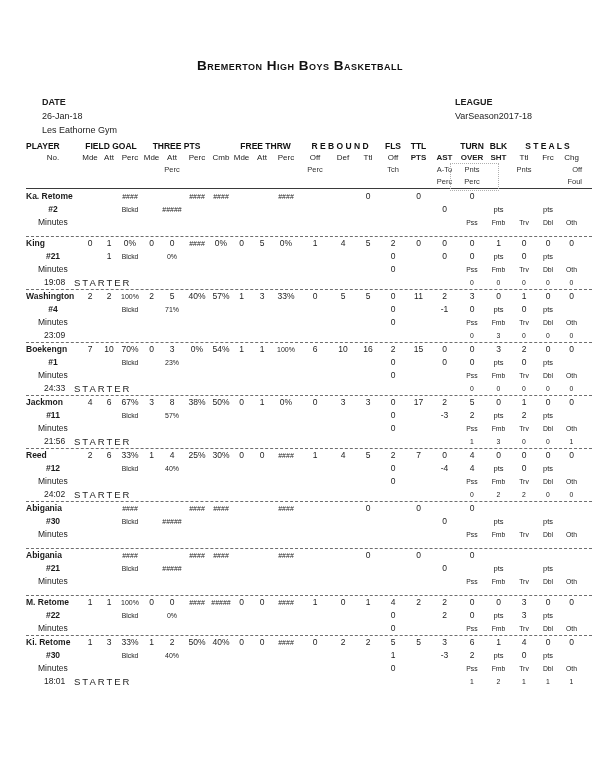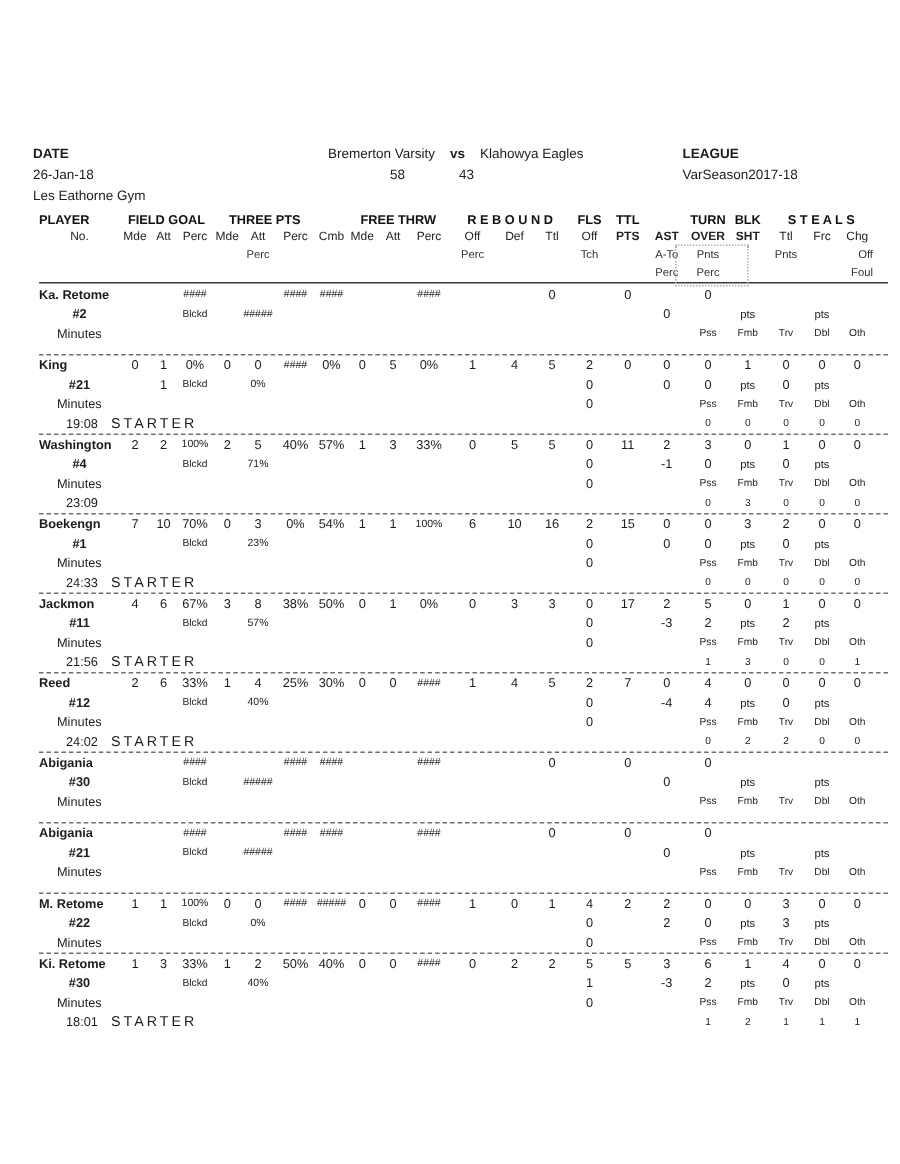--- a/index.html
+++ b/index.html
@@ -6,21 +6,21 @@
   .sheet{
     width:600px;height:776px;background:#ffffff;position:relative;
     font-family:"Liberation Sans",sans-serif;color:#1c1c1c;margin:0 auto;overflow:hidden;
   }
   .title{
     position:absolute;top:58px;left:0;width:100%;text-align:center;
     font-size:13.5px;font-weight:bold;font-variant:small-caps;letter-spacing:.5px;color:#111;
   }
   .meta{position:absolute;font-size:9px;line-height:14px;}
   .meta .lbl{font-weight:bold;}
-  .meta-left{left:22px;top:95px;}
+  .meta-left{left:42px;top:95px;}
   .meta-center{left:185px;top:95px;width:250px;}
   .meta-center .teams{display:flex;align-items:baseline;}
   .meta-center .home{width:105px;text-align:right;}
   .meta-center .vs{width:30px;text-align:center;font-weight:bold;}
   .meta-center .away{text-align:left;}
   .meta-center .scores{display:flex;}
   .meta-center .s1{width:85px;text-align:right;}
   .meta-center .s2{margin-left:36px;}
   .meta-right{left:455px;top:95px;}
 
@@ -48,38 +48,28 @@
   .minutes{padding-left:12px;}
   .time{padding-left:18px;}
   .starter{text-align:left;font-size:9.5px;letter-spacing:2px;margin-left:-6px;}
   .tovbox{position:absolute;left:450px;top:163px;width:47px;height:26px;border:1px dotted #b0b0b0;pointer-events:none;}
 </style>
 </head>
 <body>
 
 <div class="sheet">
 
+  <div class="title">Bremerton High Boys Basketball</div>
 
   <div class="meta meta-left">
     <div class="lbl">DATE</div>
     <div>26-Jan-18</div>
     <div>Les Eathorne Gym</div>
   </div>
 
-  <div class="meta meta-center">
-    <div class="teams">
-      <span class="home">Bremerton Varsity</span>
-      <span class="vs">vs</span>
-      <span class="away">Klahowya Eagles</span>
-    </div>
-    <div class="scores">
-      <span class="s1">58</span>
-      <span class="s2">43</span>
-    </div>
-  </div>
 
   <div class="meta meta-right">
     <div class="lbl">LEAGUE</div>
     <div>VarSeason2017-18</div>
   </div>
 
   <div class="hwrap">
     <div class="grid hrow h1">
       <div class="lft" style="grid-column:1">PLAYER</div>
       <div style="grid-column:2 / span 3">FIELD GOAL</div>

